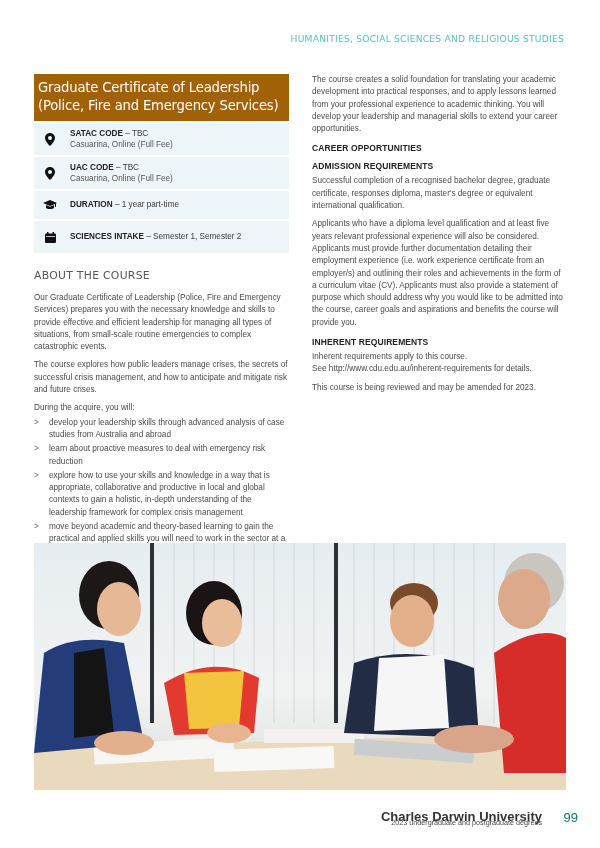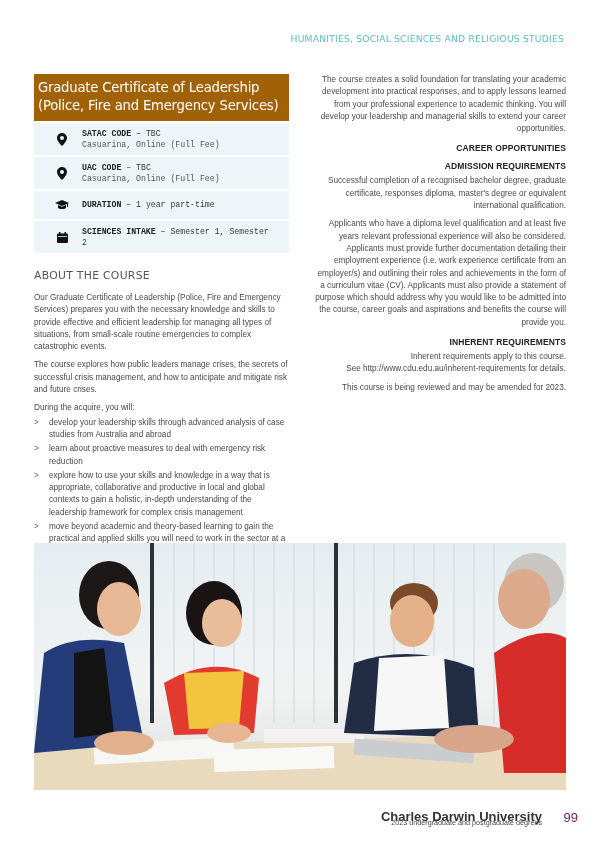--- a/index.html
+++ b/index.html
@@ -6,30 +6,30 @@
   html, body { width: 600px; height: 848px; background: #ffffff; overflow: hidden; }
   body { position: relative; font-family: "Liberation Sans", sans-serif; color: #4a4a4a; }
 
   .section-header {
     position: absolute; top: 33px; right: 36px;
     font-size: 9.2px; letter-spacing: 0.2px; color: #5dbcc6;
     font-family: "DejaVu Sans", sans-serif; font-weight: normal;
   }
 
   .left-col { position: absolute; left: 34px; top: 74px; width: 255px; }
-  .right-col { position: absolute; left: 312px; top: 74px; width: 254px; text-align: right; }
+  .right-col { position: absolute; left: 312px; top: 74px; width: 254px; }
 
   .course-title {
     background: #a16207; color: #ffffff;
     font-size: 13.2px; line-height: 18px; padding: 5px 4px 6px 4px;
     font-family: "DejaVu Sans", sans-serif; font-weight: normal; letter-spacing: -0.2px;
   }
   .info-row {
     background: #eef5f8; margin-top: 2px; display: flex; align-items: center;
-    padding: 0 18px; min-height: 28px; font-family: Liberation Mono, monospace;
+    padding: 0 6px; min-height: 28px;
   }
   .info-row.tall { min-height: 32px; }
   .info-icon { width: 20px; flex: 0 0 20px; display: flex; align-items: center; justify-content: center; margin-right: 10px; }
   .info-text { font-size: 8.2px; line-height: 11.5px; color: #3a3a3a; }
   .info-text b { font-weight: bold; color: #222; }
   .info-sub { color: #555; }
 
   .about-heading {
     margin-top: 16px; font-size: 10.8px; color: #555; letter-spacing: 0.3px;
     font-family: "DejaVu Sans", sans-serif; font-weight: normal;
@@ -43,21 +43,21 @@
   .sub-heading { font-size: 8.5px; font-weight: bold; color: #222; margin-top: 8px; letter-spacing: 0.1px; }
   .sub-heading + p.body { margin-top: 4px; }
   .right-col p.body:first-child { margin-top: 0; }
 
   .photo {
     position: absolute; left: 34px; top: 543px; width: 532px; height: 247px; overflow: hidden;
     background: linear-gradient(180deg, #dfe7ec 0%, #eef2f3 50%, #e4e8e8 100%);
   }
   .footer-uni { position: absolute; right: 58px; top: 809px; font-size: 13px; font-weight: bold; color: #333; text-align: right; }
   .footer-sub { position: absolute; right: 58px; top: 818px; font-size: 7.2px; color: #444; text-align: right; }
-  .page-number { position: absolute; right: 22px; top: 810px; font-size: 13px; color: #701a75; }
+  .page-number { position: absolute; right: 22px; top: 810px; font-size: 13px; color: #0f766e; }
 </style>
 </head>
 <body>
 
 <div class="section-header">HUMANITIES, SOCIAL SCIENCES AND RELIGIOUS STUDIES</div>
 
 <div class="left-col">
   <div class="course-title">Graduate Certificate of Leadership (Police, Fire and Emergency Services)</div>
 
   <div class="info-row tall">

